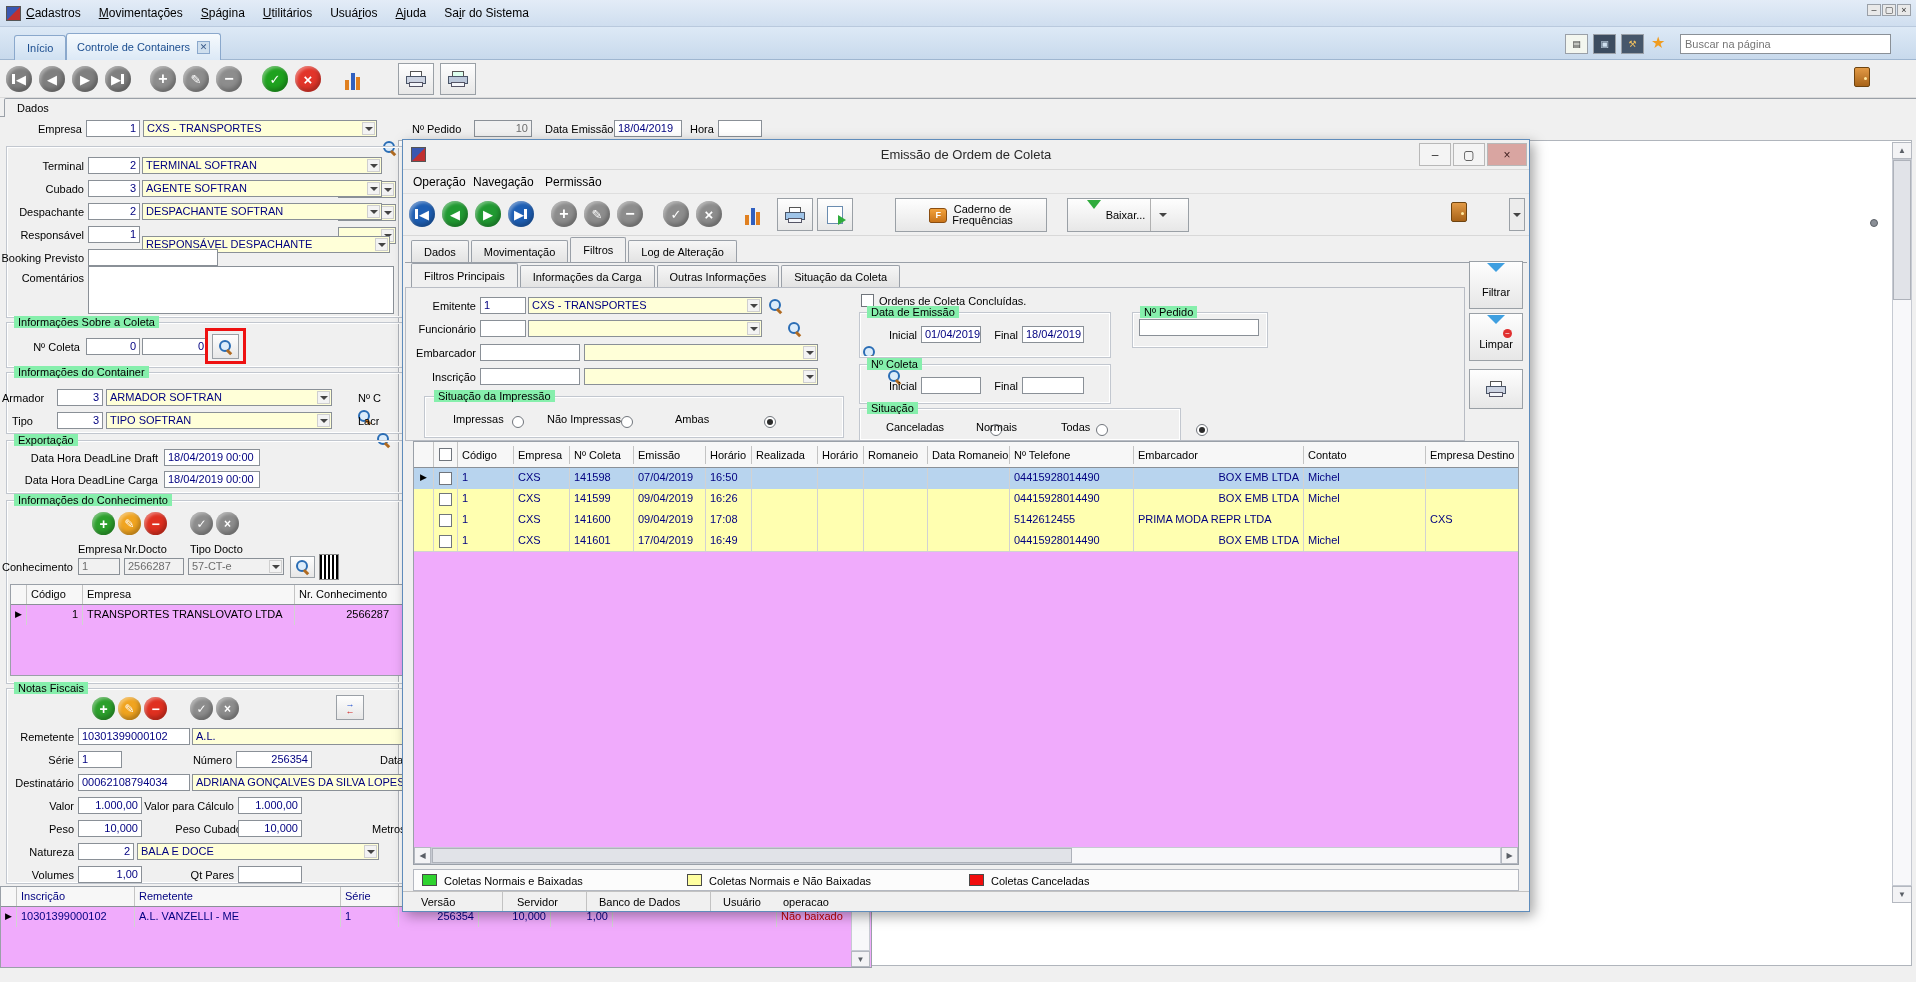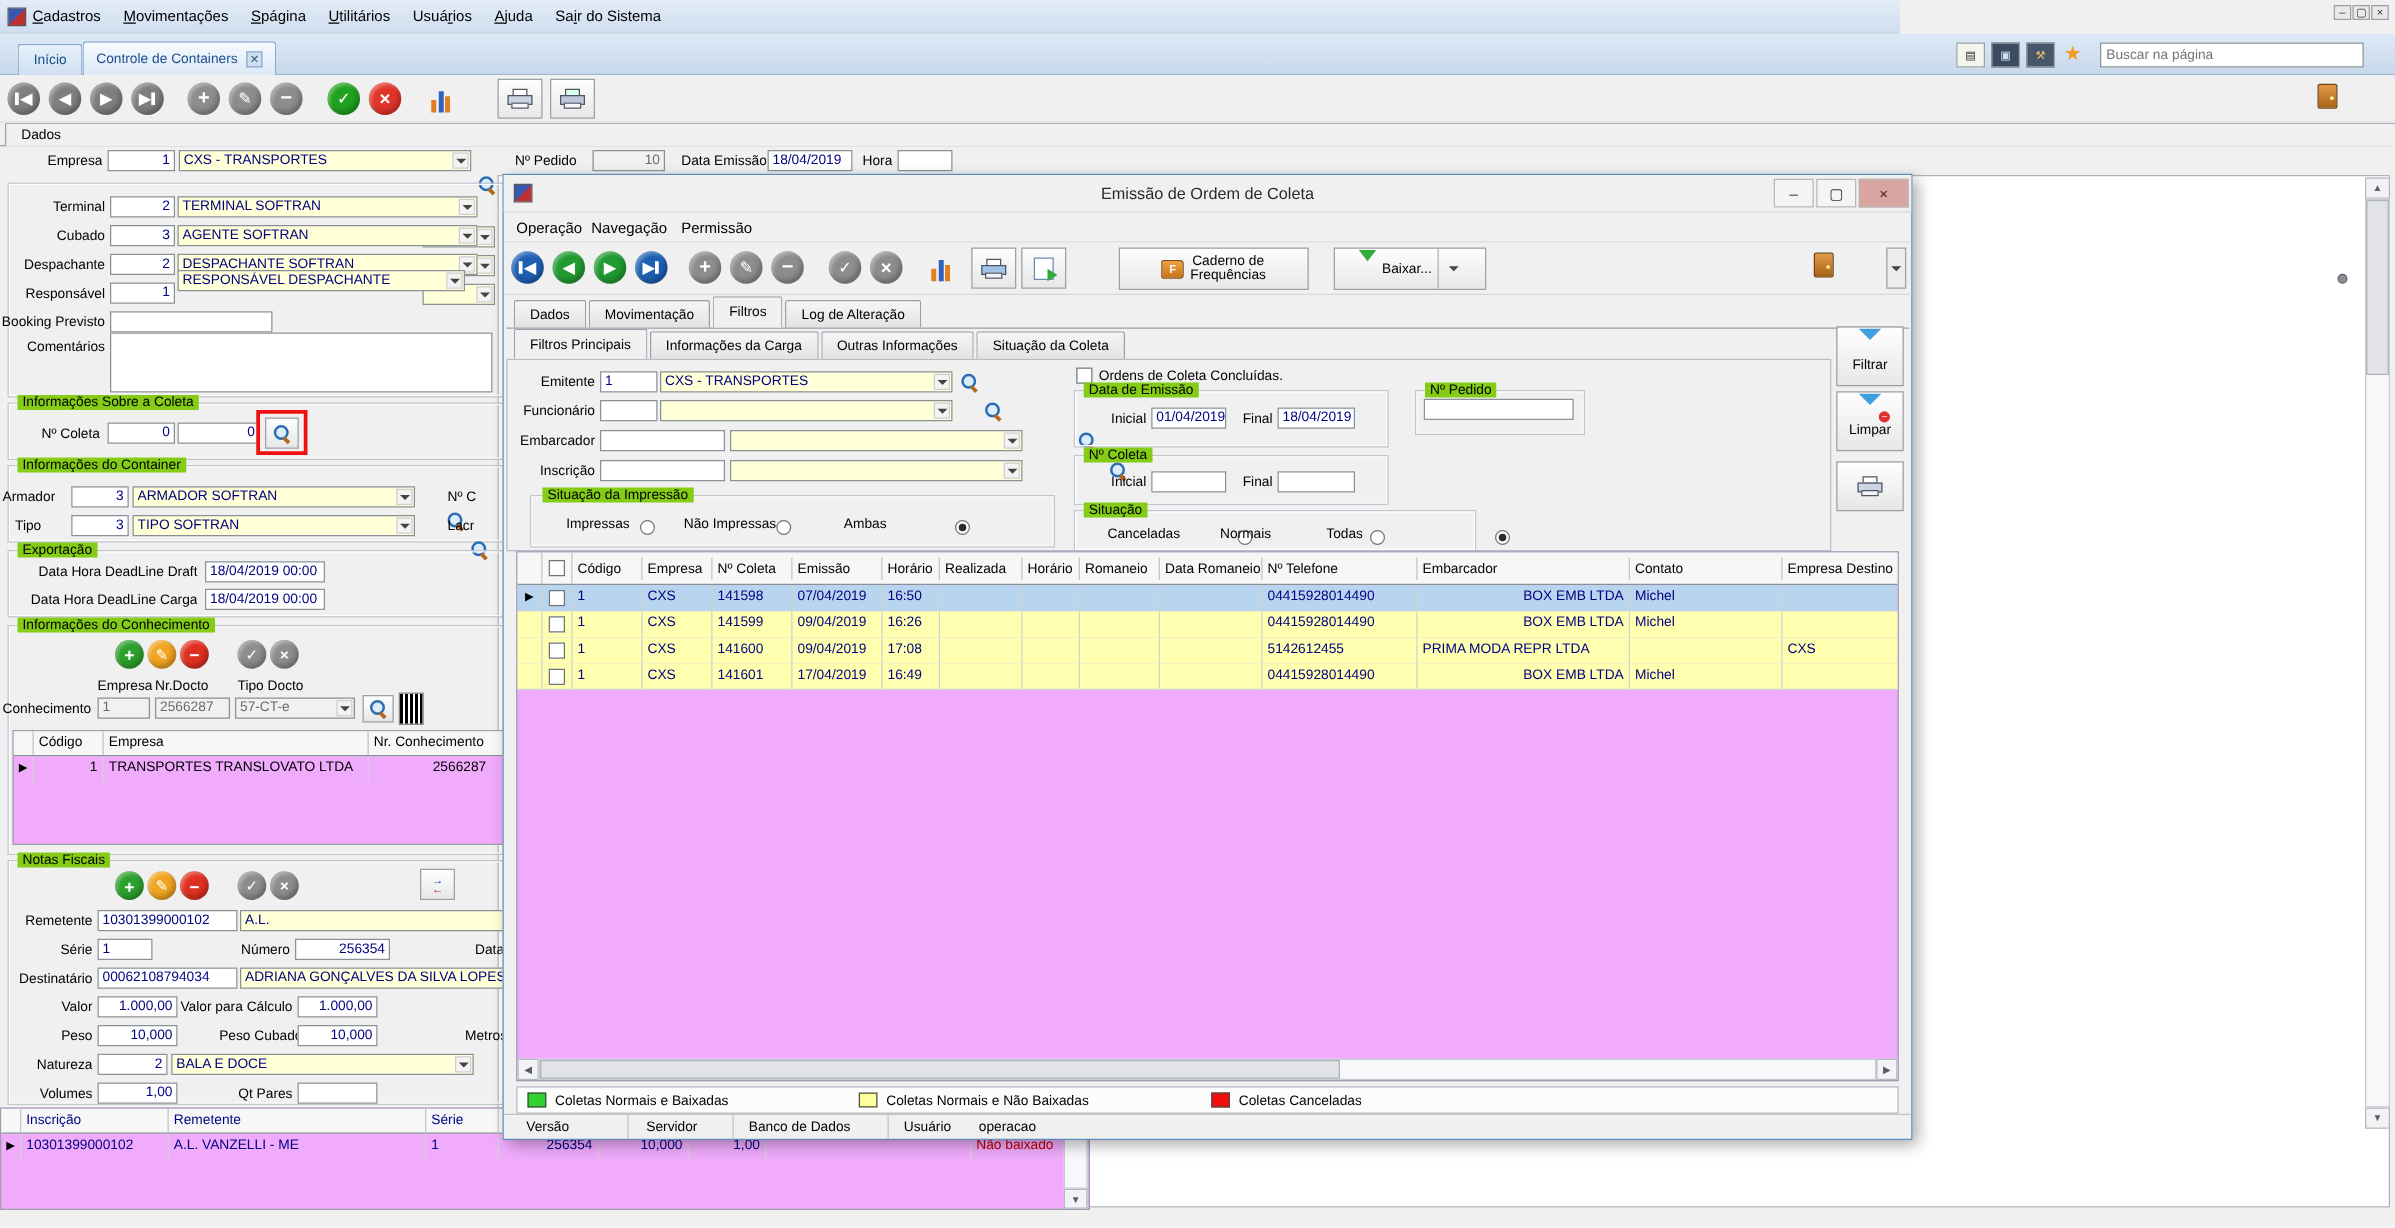--- a/index.html
+++ b/index.html
@@ -24,21 +24,21 @@
   .c23{width:23px;height:23px;font-size:12px}
   .cgray{background:#7f7f7f}.cgray2{background:#8d8d8d}
   .cgreen{background:#1fa21f}.cred{background:#e2352a}
   .cblue{background:#1e5fb4}.cgreen2{background:#219a32}
   .cadd{background:#2ca02c}.cedit{background:#f0a420}.cdel{background:#e03020}
   .glyph-bars{display:flex;align-items:center}
   .glyph-bars i{display:block;width:2.5px;height:10px;background:#fff;margin-right:1.5px}
   .btn{background:linear-gradient(#fefefe,#e7e7e7);border:1px solid #9aa0a6;display:flex;
        align-items:center;justify-content:center;gap:5px}
   .grp{border:1px solid #c2c7cf;box-shadow:inset 0 0 0 1px #fff}
-  .grp-t{position:absolute;background:#84cc16;padding:0 4px;white-space:nowrap}
+  .grp-t{position:absolute;background:#86efac;padding:0 4px;white-space:nowrap}
   .mag{position:relative;width:16px;height:16px;display:inline-block}
   .mag::before{content:"";position:absolute;left:1px;top:1px;width:8px;height:8px;border:2px solid #2a6db5;
                border-radius:50%;background:#dcecfa}
   .mag::after{content:"";position:absolute;left:10px;top:10px;width:6px;height:2.5px;background:#b06a20;
               transform:rotate(45deg);transform-origin:0 0}
   .cbx{width:13px;height:13px;background:#fff;border:1px solid #70757c;display:inline-block}
   .rad{width:12px;height:12px;border:1px solid #70757c;border-radius:50%;background:#fff;display:inline-block;position:relative}
   .rad.sel::after{content:"";position:absolute;left:2px;top:2px;width:6px;height:6px;border-radius:50%;background:#2b2b2b}
   .tab{border:1px solid #9aa0a8;border-bottom:none;background:linear-gradient(#f6f6f6,#e3e3e3);
        display:flex;align-items:center;padding:0 12px;border-radius:2px 2px 0 0;white-space:nowrap}
@@ -71,21 +71,21 @@
   .funstem{width:4px;height:7px;background:#3f9fe0;margin:0 auto}
   .titlebtn{display:flex;align-items:center;justify-content:center;border:1px solid #b8b8b8;background:#f4f4f4;font-size:12px;color:#333}
   .winbtn{display:flex;align-items:center;justify-content:center;border:1px solid #9aa0a8;background:#e9e9e9;font-size:9px;color:#333}
 </style>
 </head>
 <body>
 
 
 
 
-<div class="abs" style="left:0;top:0;width:1520px;height:27px;background:linear-gradient(#e3ecf7,#cfdeef);border-bottom:1px solid #b9c9dd">
+<div class="abs" style="left:0;top:0;width:1916px;height:27px;background:linear-gradient(#e3ecf7,#cfdeef);border-bottom:1px solid #b9c9dd">
   <div class="abs" style="left:6px;top:6px;width:15px;height:15px;border:1px solid #555;background:linear-gradient(135deg,#3a57b0 49%,#c03030 51%)"></div>
   <div class="abs" style="left:26px;top:6px;display:flex;gap:18px;font-size:12px">
     <span><span></span><u>C</u><span>adastros</span></span>
     <span><span></span><u>M</u><span>ovimentações</span></span>
     <span><span></span><u>S</u><span>página</span></span>
     <span><span></span><u>U</u><span>tilitários</span></span>
     <span><span>Usuá</span><u>r</u><span>ios</span></span>
     <span><span></span><u>A</u><span>juda</span></span>
     <span><span>Sa</span><u>i</u><span>r do Sistema</span></span>
   </div>
@@ -211,21 +211,21 @@
     <span class="arr"></span>
   </div>
 <div class="abs lbl rt" style="left:0;top:206px;width:84px">Despachante</div>
 <div class="abs fld rt" style="left:88px;top:203px;width:52px">2</div>
 <div class="abs fld y combo" style="left:142px;top:203px;width:240px">
     <span class="cv">DESPACHANTE SOFTRAN</span>
     <span class="arr"></span>
   </div>
 <div class="abs lbl rt" style="left:0;top:229px;width:84px">Responsável</div>
 <div class="abs fld rt" style="left:88px;top:226px;width:52px">1</div>
-<div class="abs fld y combo" style="left:142px;top:216px;width:230px">
+<div class="abs fld y combo" style="left:142px;top:236px;width:248px">
     <span class="cv">RESPONSÁVEL DESPACHANTE</span>
     <span class="arr"></span>
   </div>
 <div class="abs lbl rt" style="left:0;top:252px;width:84px">Booking Previsto</div>
 <div class="abs fld" style="left:88px;top:249px;width:130px"></div>
 <div class="abs lbl rt" style="left:0;top:272px;width:84px">Comentários</div>
 <div class="abs fld" style="left:88px;top:266px;width:306px;height:48px"></div>
 
 
 <div class="abs grp" style="left:6px;top:322px;width:436px;height:46px"></div>

